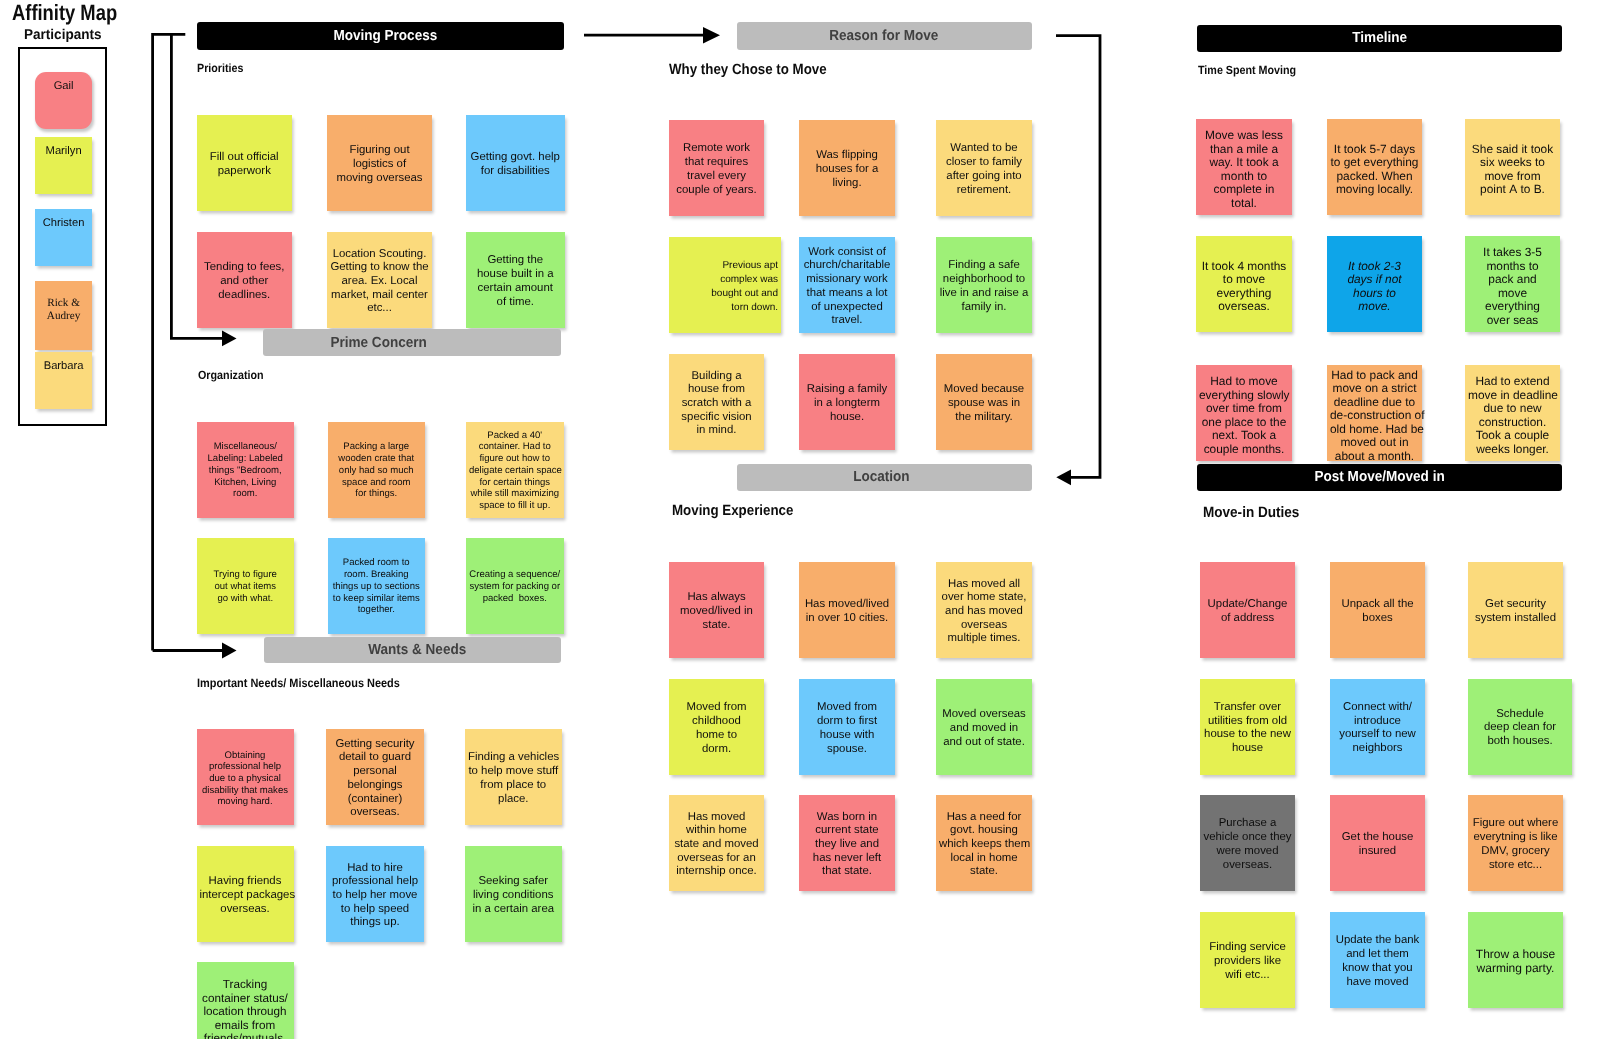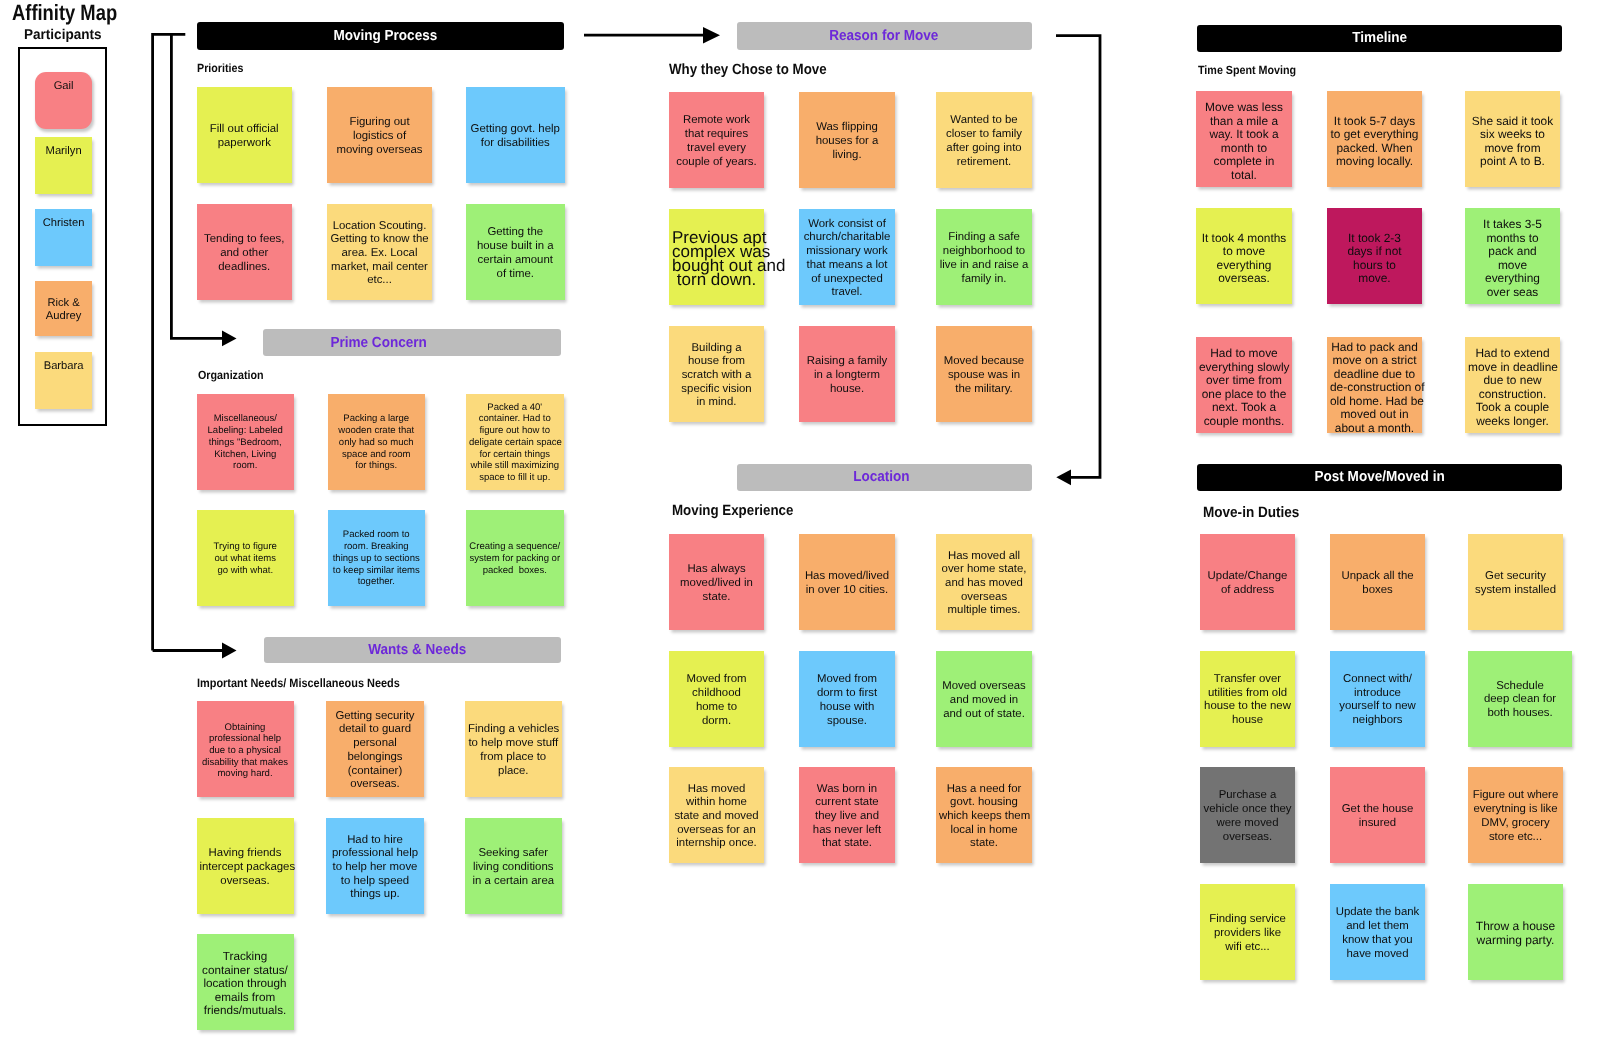--- a/index.html
+++ b/index.html
@@ -11,25 +11,25 @@
   #page-title{left:12px;top:0px;font-size:22px;font-weight:bold;transform:scaleX(0.835);transform-origin:0 0;}
   #participants-title{left:24px;top:27px;font-size:14.2px;font-weight:bold;transform:scaleX(0.955);transform-origin:0 0;}
   #participants-box{left:17.8px;top:46.5px;width:89.5px;height:379px;border:2.4px solid #000;box-sizing:border-box;}
   .pnote{position:absolute;left:35.3px;width:56.6px;font-size:11.2px;
          text-align:center;line-height:12.6px;padding-top:8px;box-sizing:border-box;
          box-shadow:1.5px 2.5px 3px rgba(0,0,0,0.22);}
   .banner{position:absolute;height:28px;border-radius:3px;display:flex;align-items:center;
           justify-content:center;font-size:14.7px;font-weight:bold;}
   .banner.black{color:#ffffff;}
   .banner > span{display:inline-block;transform:scaleX(0.922);}
-  .banner.gray{color:#6d28d9;}
+  .banner.gray{color:#404040;}
   .subhead{position:absolute;font-size:12.3px;font-weight:bold;transform:scaleX(0.9);transform-origin:0 0;white-space:nowrap;}
   .note{position:absolute;box-sizing:border-box;display:flex;align-items:center;
         justify-content:center;text-align:center;padding:3.6px 3px 0px;
-        box-shadow:1.5px 2.5px 3px rgba(0,0,0,0.22);}
+        box-shadow:1.5px 2.5px 3px rgba(0,0,0,0.22);margin-top:28px;}
   .note > span{display:block;width:100%;position:relative;}
   .note .ln, .pnote .ln{display:block;white-space:nowrap;}
   svg.conn{position:absolute;left:0;top:0;width:1603px;height:1039px;pointer-events:none;}
 </style>
 </head>
 <body>
 
 <div class="abs" id="page-title">Affinity Map</div>
 <div class="abs" id="participants-title">Participants</div>
 <div class="abs" id="participants-box"></div>
@@ -47,21 +47,21 @@
     <path d="M222 642.6 L236.5 650.5 L222 658.4 Z"></path>
     <path d="M703 26.9 L720 35.2 L703 43.5 Z"></path>
     <path d="M1071 469.4 L1056.3 477.3 L1071 485.2 Z"></path>
   </g>
 </svg>
 
 <div id="content">
     <div class="pnote" style="top: 72px; height: 57.2px; background: rgb(248, 128, 132); padding-top: 8px; border-radius: 11px;"><span>Gail</span></div>
     <div class="pnote" style="top: 136.6px; height: 57.2px; background: rgb(229, 240, 81); padding-top: 8px;"><span>Marilyn</span></div>
     <div class="pnote" style="top: 208.9px; height: 57.2px; background: rgb(109, 201, 252); padding-top: 8px;"><span>Christen</span></div>
-    <div class="pnote" style="top: 280.6px; height: 55px; background: rgb(248, 174, 107); padding-top: 16.5px;"><span><span class="ln">Rick&nbsp;&amp;</span><span class="ln">Audrey</span></span></div>
+    <div class="pnote" style="top: 280.6px; height: 69px; background: rgb(248, 174, 107); padding-top: 16.5px; font-family: Liberation Serif, serif;"><span><span class="ln">Rick&nbsp;&amp;</span><span class="ln">Audrey</span></span></div>
     <div class="pnote" style="top: 351.9px; height: 57.2px; background: rgb(251, 218, 124); padding-top: 8px;"><span>Barbara</span></div>
     <div class="banner black" style="background: rgb(0, 0, 0); left: 196.8px; top: 22.2px; width: 367.5px; height: 27.4px;">
       <span style="transform: translateX(5px) scaleX(0.922);">Moving Process</span>
     </div>
     <div class="subhead" style="left: 197px; top: 61px; font-size: 11.9px;">Priorities</div>
     <div class="note" style="left: 196.5px; top: 87px; width: 95.5px; height: 96px; background: rgb(229, 240, 81); font-size: 11.4px; line-height: 13.7px;">
       <span>
         <span class="ln">Fill&nbsp;out&nbsp;official</span>
         <span class="ln">paperwork</span>
       </span>
@@ -242,21 +242,21 @@
       </span>
     </div>
     <div class="note" style="left: 936px; top: 92px; width: 96px; height: 96px; background: rgb(251, 218, 124); font-size: 11.4px; line-height: 13.7px;">
       <span>
         <span class="ln">Wanted&nbsp;to&nbsp;be</span>
         <span class="ln">closer&nbsp;to&nbsp;family</span>
         <span class="ln">after&nbsp;going&nbsp;into</span>
         <span class="ln">retirement.</span>
       </span>
     </div>
-    <div class="note" style="left: 669px; top: 209px; width: 95px; height: 96px; background: rgb(229, 240, 81); font-size: 17px; line-height: 13.7px;">
+    <div class="note" style="left: 669px; top: 209px; width: 112px; height: 96px; background: rgb(229, 240, 81); font-size: 10px; line-height: 13.7px; text-align: right;">
       <span>
         <span class="ln">Previous&nbsp;apt</span>
         <span class="ln">complex&nbsp;was</span>
         <span class="ln">bought&nbsp;out&nbsp;and</span>
         <span class="ln">torn&nbsp;down.</span>
       </span>
     </div>
     <div class="note" style="left: 799px; top: 209px; width: 96px; height: 96px; background: rgb(109, 201, 252); font-size: 11.4px; line-height: 13.7px;">
       <span>
         <span class="ln">Work&nbsp;consist&nbsp;of</span>
@@ -405,21 +405,21 @@
       </span>
     </div>
     <div class="note" style="left: 1196px; top: 208px; width: 96px; height: 96px; background: rgb(229, 240, 81); font-size: 11.9px; line-height: 13.5px; padding-top: 5.6px;">
       <span>
         <span class="ln">It&nbsp;took&nbsp;4&nbsp;months</span>
         <span class="ln">to&nbsp;move</span>
         <span class="ln">everything</span>
         <span class="ln">overseas.</span>
       </span>
     </div>
-    <div class="note" style="left: 1327px; top: 208px; width: 95px; height: 96px; background: #be185d; font-size: 11.9px; line-height: 13.5px; padding-top: 5.6px;">
+    <div class="note" style="left: 1327px; top: 208px; width: 95px; height: 96px; background: #0ea5e9; font-size: 11.9px; line-height: 13.5px; padding-top: 5.6px; font-style: italic;">
       <span>
         <span class="ln">It&nbsp;took&nbsp;2-3</span>
         <span class="ln">days&nbsp;if&nbsp;not</span>
         <span class="ln">hours&nbsp;to</span>
         <span class="ln">move.</span>
       </span>
     </div>
     <div class="note" style="left: 1465px; top: 208px; width: 95px; height: 96px; background: rgb(158, 240, 119); font-size: 11.9px; line-height: 13.5px; padding-top: 5.6px;">
       <span>
         <span class="ln">It&nbsp;takes&nbsp;3-5</span>

